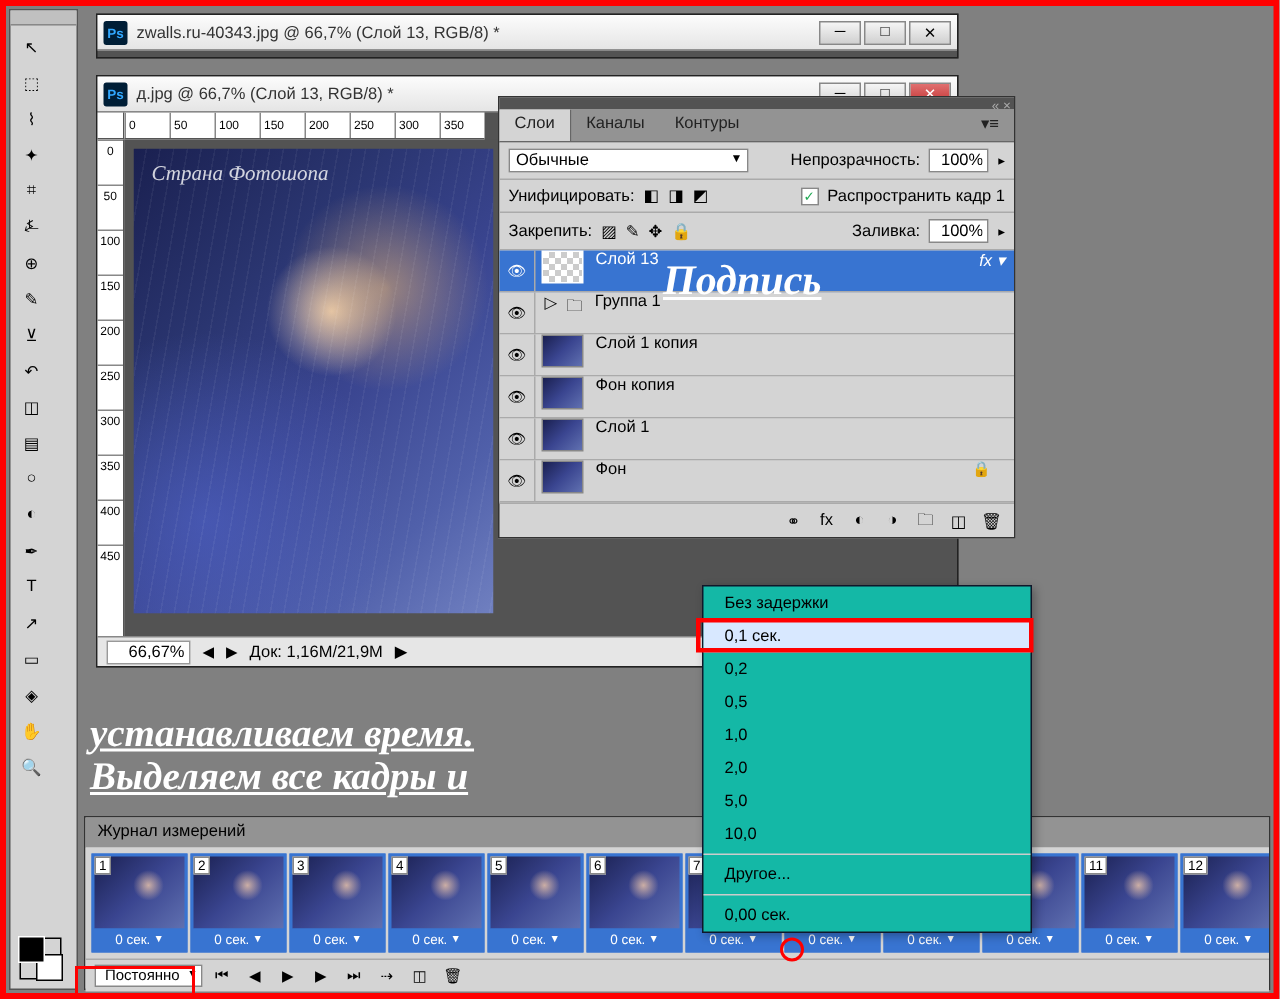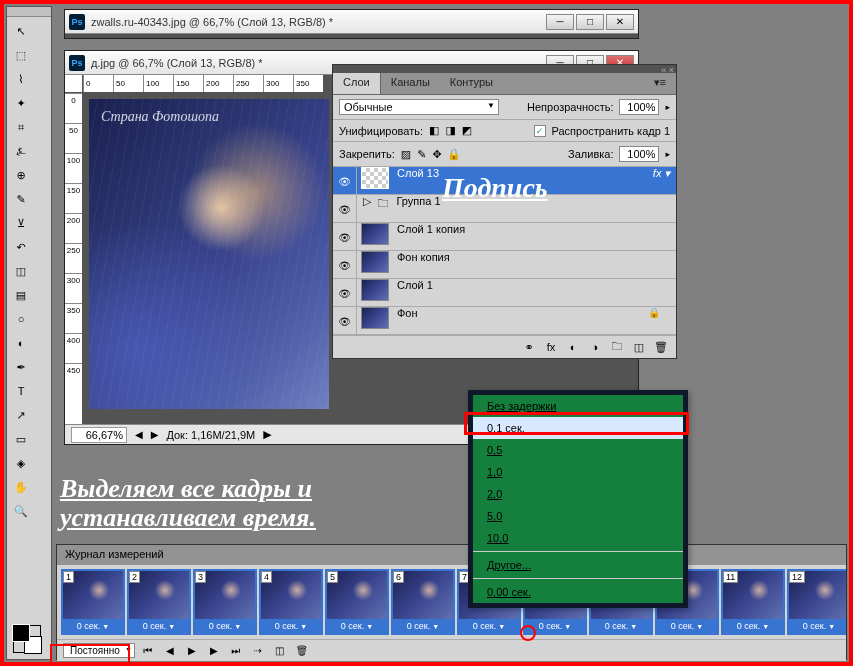--- a/index.html
+++ b/index.html
@@ -64,21 +64,21 @@
 
 
 .annot-sig { position: absolute; left: 438px; top: 168px; font-family: "Times New Roman", serif; font-size: 28px; font-weight: bold; font-style: italic; color: #ffffff; text-decoration: underline; z-index: 10; }
 .annot-text { position: absolute; left: 56px; top: 471px; font-family: "Times New Roman", serif; font-size: 26px; font-weight: bold; font-style: italic; color: #fff; line-height: 1.1; z-index: 3; }
 .annot-text div { text-decoration: underline; }
 .red-box-1 { position: absolute; left: 460px; top: 408px; width: 225px; height: 23px; border: 3px solid red; z-index: 11; pointer-events: none; }
 .red-box-2 { position: absolute; left: 46px; top: 640px; width: 80px; height: 20px; border: 2px solid red; z-index: 11; pointer-events: none; }
 .red-circle { position: absolute; border: 2px solid red; border-radius: 50%; width: 16px; height: 16px; z-index: 11; pointer-events: none; }
 
 
-.delay-menu { position: absolute; left: 464px; top: 386px; width: 220px; background: #15803d; border: 5px solid #0f172a; box-shadow: 2px 2px 6px rgba(0,0,0,0.3); z-index: 8; text-decoration: underline; }
+.delay-menu { position: absolute; left: 464px; top: 386px; width: 220px; background: #14b8a6; border: 1px solid #0f172a; box-shadow: 2px 2px 6px rgba(0,0,0,0.3); z-index: 8; }
 .delay-item { padding: 5px 14px; font-size: 11px; }
 .delay-item:hover, .delay-item.hl { background: #d8e8ff; }
 .delay-sep { height: 1px; background: #ccc; margin: 2px 0; }
 
 
 .anim-panel { position: absolute; left: 52px; top: 540px; right: 2px; bottom: 2px; background: #d4d4d4; border: 1px solid #333; z-index: 4; }
 .anim-tabs { display: flex; background: #939393; height: 20px; }
 .anim-tab { padding: 3px 8px; font-size: 11px; }
 .anim-tab.active { background: #d4d4d4; }
 .frames-row { display: flex; gap: 2px; padding: 4px; overflow: hidden; background: #d4d4d4; }
@@ -323,27 +323,28 @@
       <span class="ico">◑</span>
       <span class="ico">🗀</span>
       <span class="ico">◫</span>
       <span class="ico">🗑</span>
     </div>
   </div>
 
   <div class="annot-sig">Подпись</div>
 
   <div class="annot-text">
+    <div>устанавливаем время.</div>
     <div>Выделяем все кадры и</div>
-    <div>устанавливаем время.</div>
   </div>
 
   <div class="delay-menu">
     <div class="delay-item">Без задержки</div>
     <div class="delay-item hl">0,1 сек.</div>
+    <div class="delay-item">0,2</div>
     <div class="delay-item">0,5</div>
     <div class="delay-item">1,0</div>
     <div class="delay-item">2,0</div>
     <div class="delay-item">5,0</div>
     <div class="delay-item">10,0</div>
     <div class="delay-sep"></div>
     <div class="delay-item">Другое...</div>
     <div class="delay-sep"></div>
     <div class="delay-item">0,00 сек.</div>
   </div>

